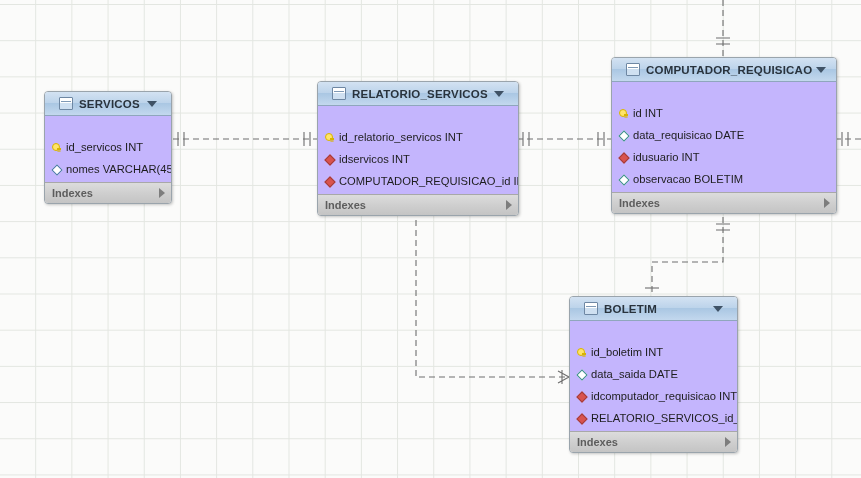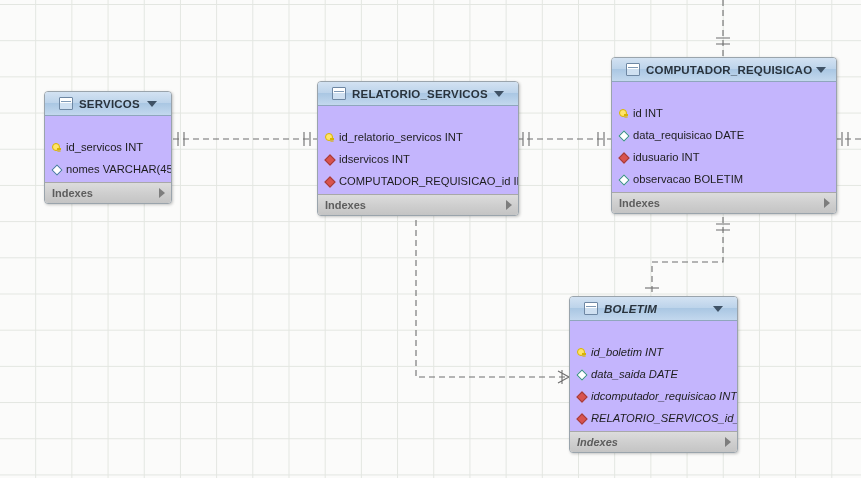--- a/index.html
+++ b/index.html
@@ -220,21 +220,21 @@
       <span class="ic teal"></span>
       <span class="cname">observacao BOLETIM</span>
     </div>
   </div>
   <div class="footer">
     <span class="fl">Indexes</span>
     <span class="tri-right"></span>
   </div>
 </div>
 
-<div class="table" style="left:569px;top:296px;width:167px;font-style:italic;">
+<div class="table" style="left:569px;top:296px;width:167px;">
   <div class="t-header">
     <span class="hdr-icon"></span>
     <span class="title">BOLETIM</span>
     <span class="caret"></span>
   </div>
   <div class="cols">
     <div class="col">
       <span class="ic key"></span>
       <span class="cname">id_boletim INT</span>
     </div>

